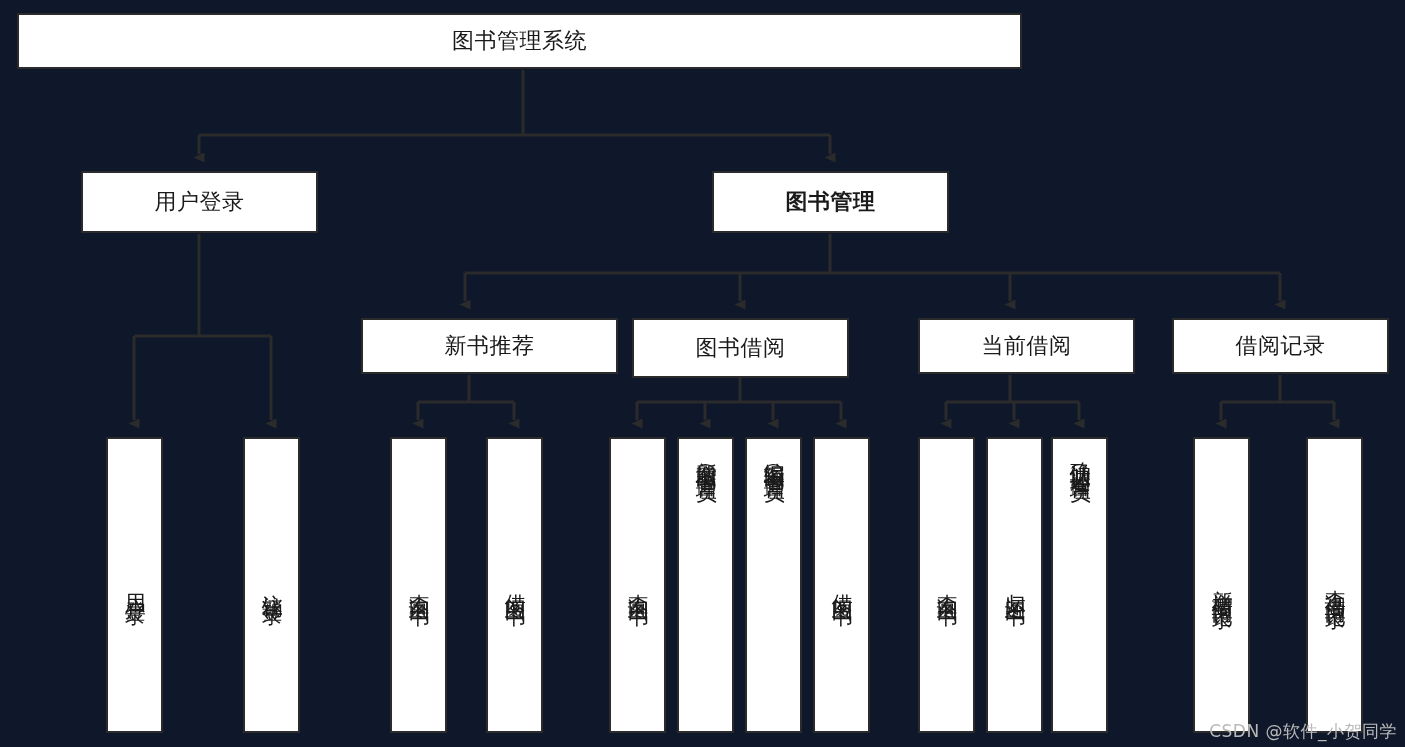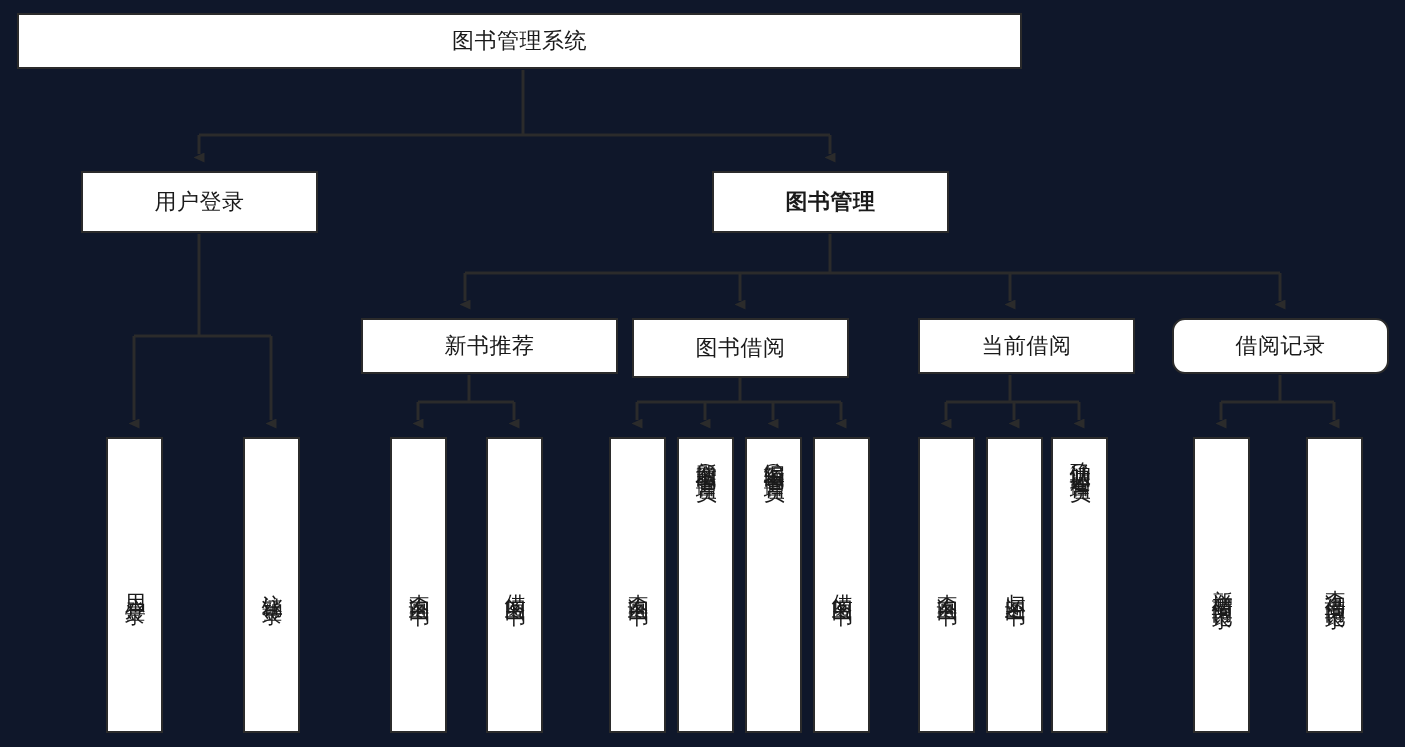--- a/index.html
+++ b/index.html
@@ -145,21 +145,21 @@
 
   <div class="node level2" style="left:361px; top:318px; width:257px; height:56px;">
     <span class="label">新书推荐</span>
   </div>
   <div class="node level2" style="left:632px; top:318px; width:217px; height:60px;">
     <span class="label">图书借阅</span>
   </div>
   <div class="node level2" style="left:902px; top:318px; width:217px; height:56px;margin-left:16px;">
     <span class="label">当前借阅</span>
   </div>
-  <div class="node level2" style="left:1172px; top:318px; width:217px; height:56px;border-radius:13px;">
+  <div class="node level2" style="left:1172px; top:318px; width:217px; height:56px;">
     <span class="label">借阅记录</span>
   </div>
 
   <div class="node vertical" style="left:106px; top:437px; width:57px; height:296px;">
     <span class="label">用户登录</span>
   </div>
   <div class="node vertical" style="left:243px; top:437px; width:57px; height:296px;">
     <span class="label">注销登录</span>
   </div>
 
@@ -193,14 +193,15 @@
     <span class="label">确认归还（管理员）</span>
   </div>
 
   <div class="node vertical" style="left:1193px; top:437px; width:57px; height:296px;">
     <span class="label">新增借阅记录</span>
   </div>
   <div class="node vertical" style="left:1306px; top:437px; width:57px; height:296px;">
     <span class="label">查询借阅记录</span>
   </div>
 
+  <div id="watermark">CSDN @软件_小贺同学</div>
 
 </div>
 
 </body></html>

